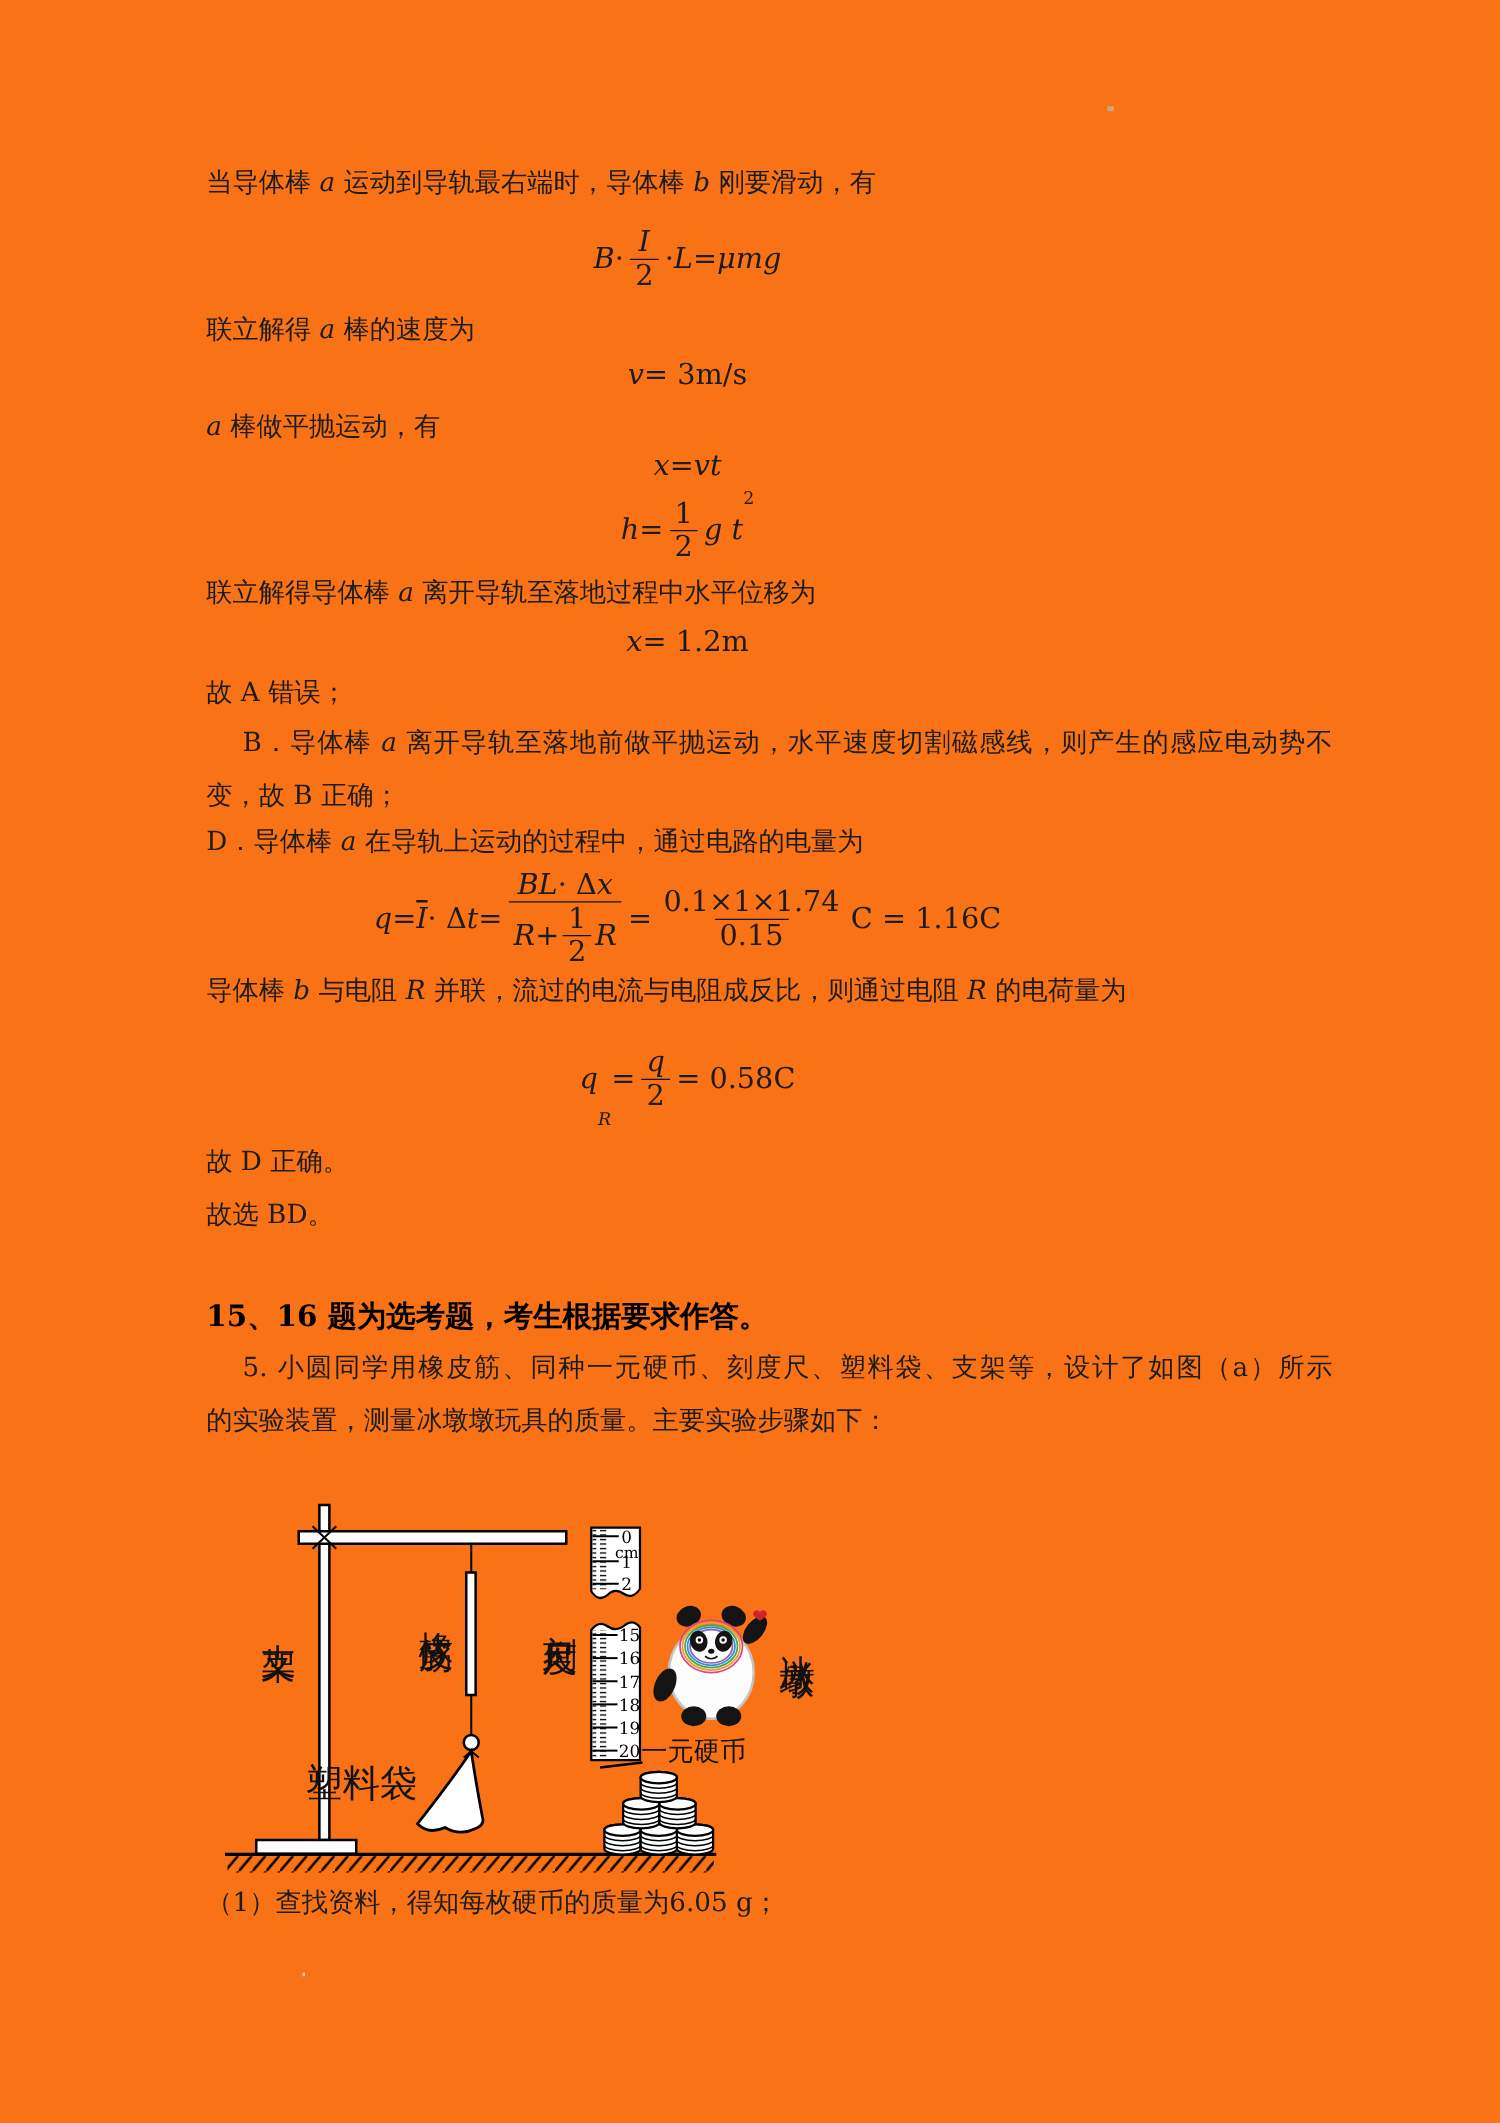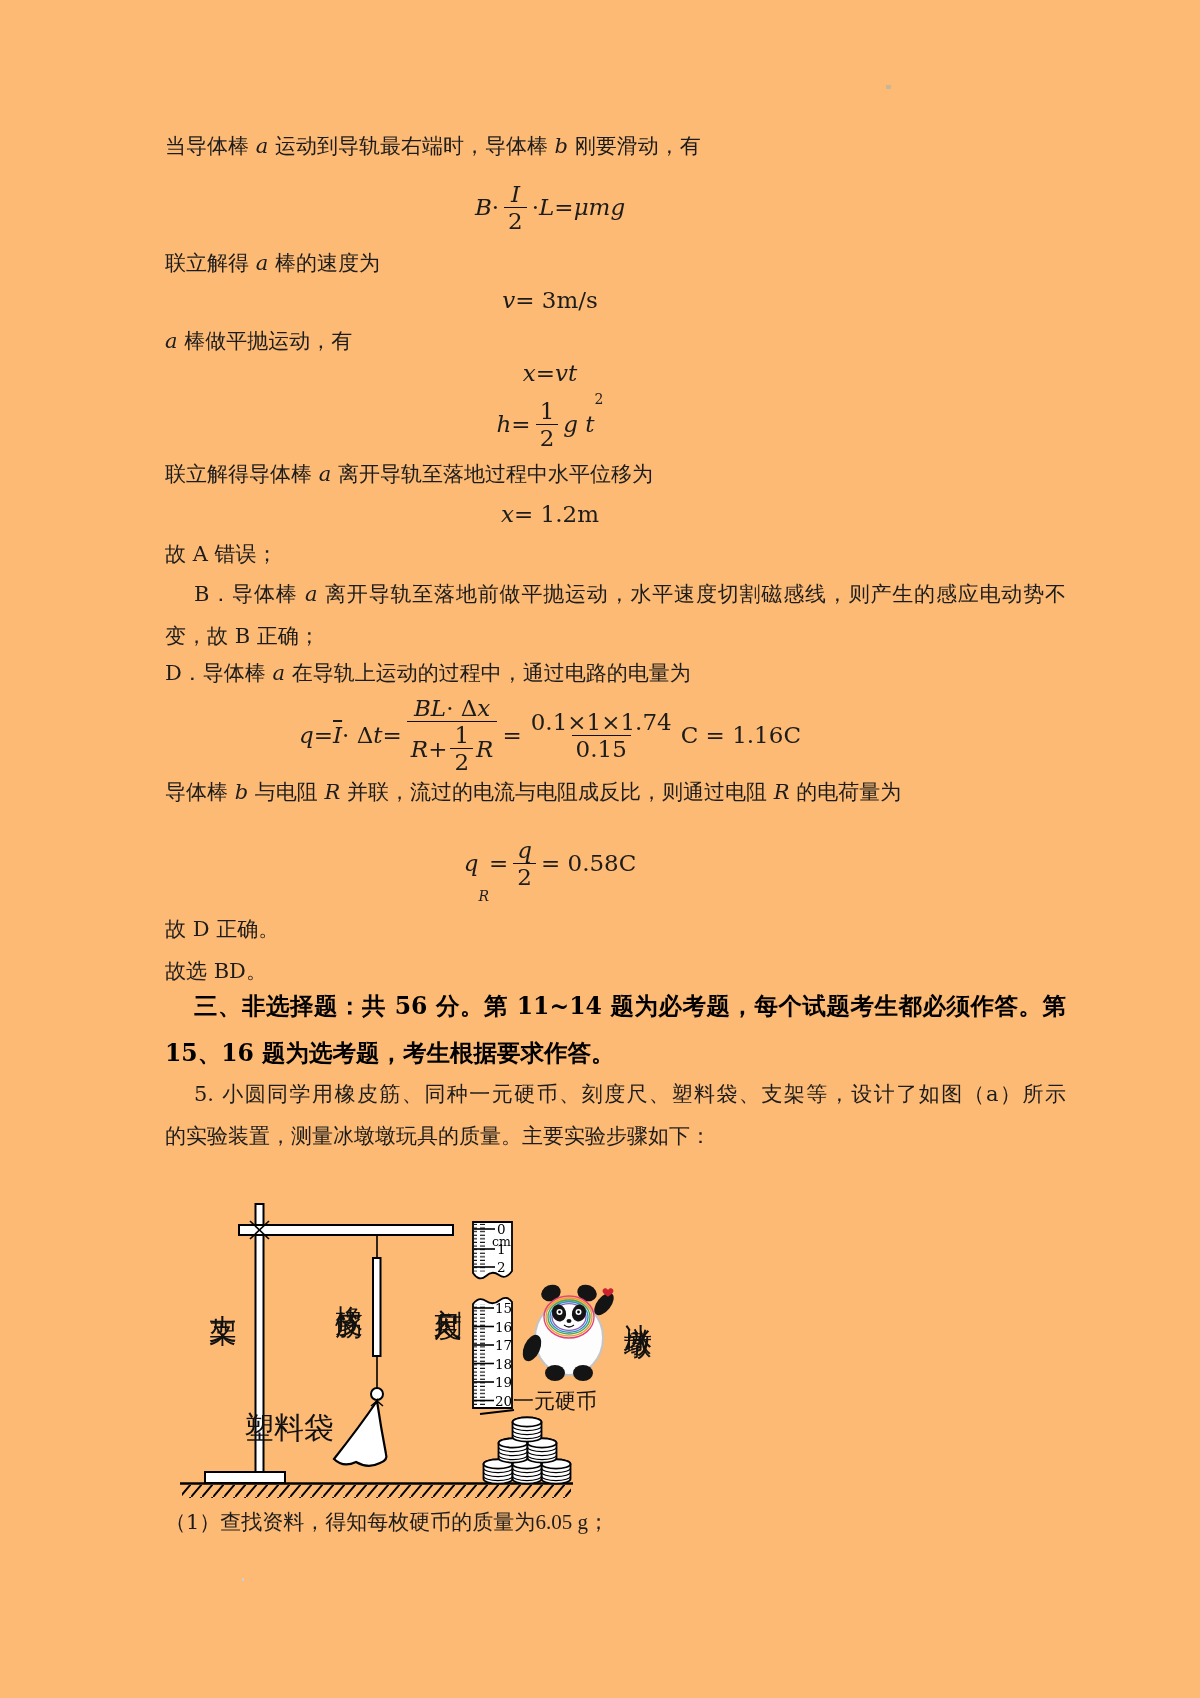--- a/index.html
+++ b/index.html
@@ -1,23 +1,23 @@
 <!DOCTYPE html>
 <html><head>
 <meta charset="utf-8">
 <style>
   html,body{margin:0;padding:0;background:#888;}
-  .page{position:relative;width:1200px;height:1698px;background:#fdba74;margin:0 auto;
+  .page{position:relative;width:1200px;height:1698px;background:#f97316;margin:0 auto;
         font-family:"DejaVu Serif","Liberation Serif",serif;color:#1c1c1c;overflow:hidden;}
   .abs{position:absolute;}
   .line{position:absolute;left:165px;width:872px;font-size:21px;line-height:32px;white-space:nowrap;}
   .wrapline{position:absolute;left:165px;width:872px;font-size:21px;line-height:32px;
             text-align:justify;text-align-last:justify;white-space:normal;margin-left:29px;}
   .seg-i{font-style:italic;}
-  .seg-m{font-style:normal;font-family:Liberation Serif, serif;}
+  .seg-m{font-style:normal;}
   .heading{font-weight:bold;font-size:23.5px;color:#000;}
   .formula{position:absolute;left:150px;width:800px;display:flex;justify-content:center;
            align-items:center;font-size:23px;}
   .formula span{display:inline-flex;align-items:center;}
   .frac{display:inline-flex;flex-direction:column;align-items:center;margin:0 5px;}
   .frac .num{display:flex;justify-content:center;padding:0 4px;}
   .frac .den{display:flex;justify-content:center;border-top:1.6px solid #111;padding:0 4px;align-items:center;}
   .ovl{text-decoration:overline;}
   .supx{font-size:14px;align-self:flex-start;margin-top:-2px;}
   .subx{font-size:14px;align-self:flex-end;margin-bottom:-4px;}
@@ -189,21 +189,20 @@
         </span>
     </span>
     <span>
         <span> = 0.58C</span>
       </span>
   </div>
 
   <div class="line" style="top:913px"><span>故 D 正确。</span></div>
   <div class="line" style="top:955px"><span>故选 BD。</span></div>
 
-  <div class="wrapline heading" style="top:990px">三、非选择题：共 56 分。第 11~14 题为必考题，每个试题考生都必须作答。第</div>
   <div class="line heading" style="top:1037px">15、16 题为选考题，考生根据要求作答。</div>
 
   <div class="wrapline" style="top:1078px">5. 小圆同学用橡皮筋、同种一元硬币、刻度尺、塑料袋、支架等，设计了如图（a）所示</div>
   <div class="line" style="top:1120px">的实验装置，测量冰墩墩玩具的质量。主要实验步骤如下：</div>
 
   <div class="fig">
     <svg class="abs" style="left:0;top:0" width="490" height="312" viewBox="0 0 490 312">
       <defs>
         <pattern id="ticks" width="12" height="3.6" patternUnits="userSpaceOnUse">
           <line x1="0" y1="1.2" x2="9" y2="1.2" stroke="#000" stroke-width="1.1"></line>

